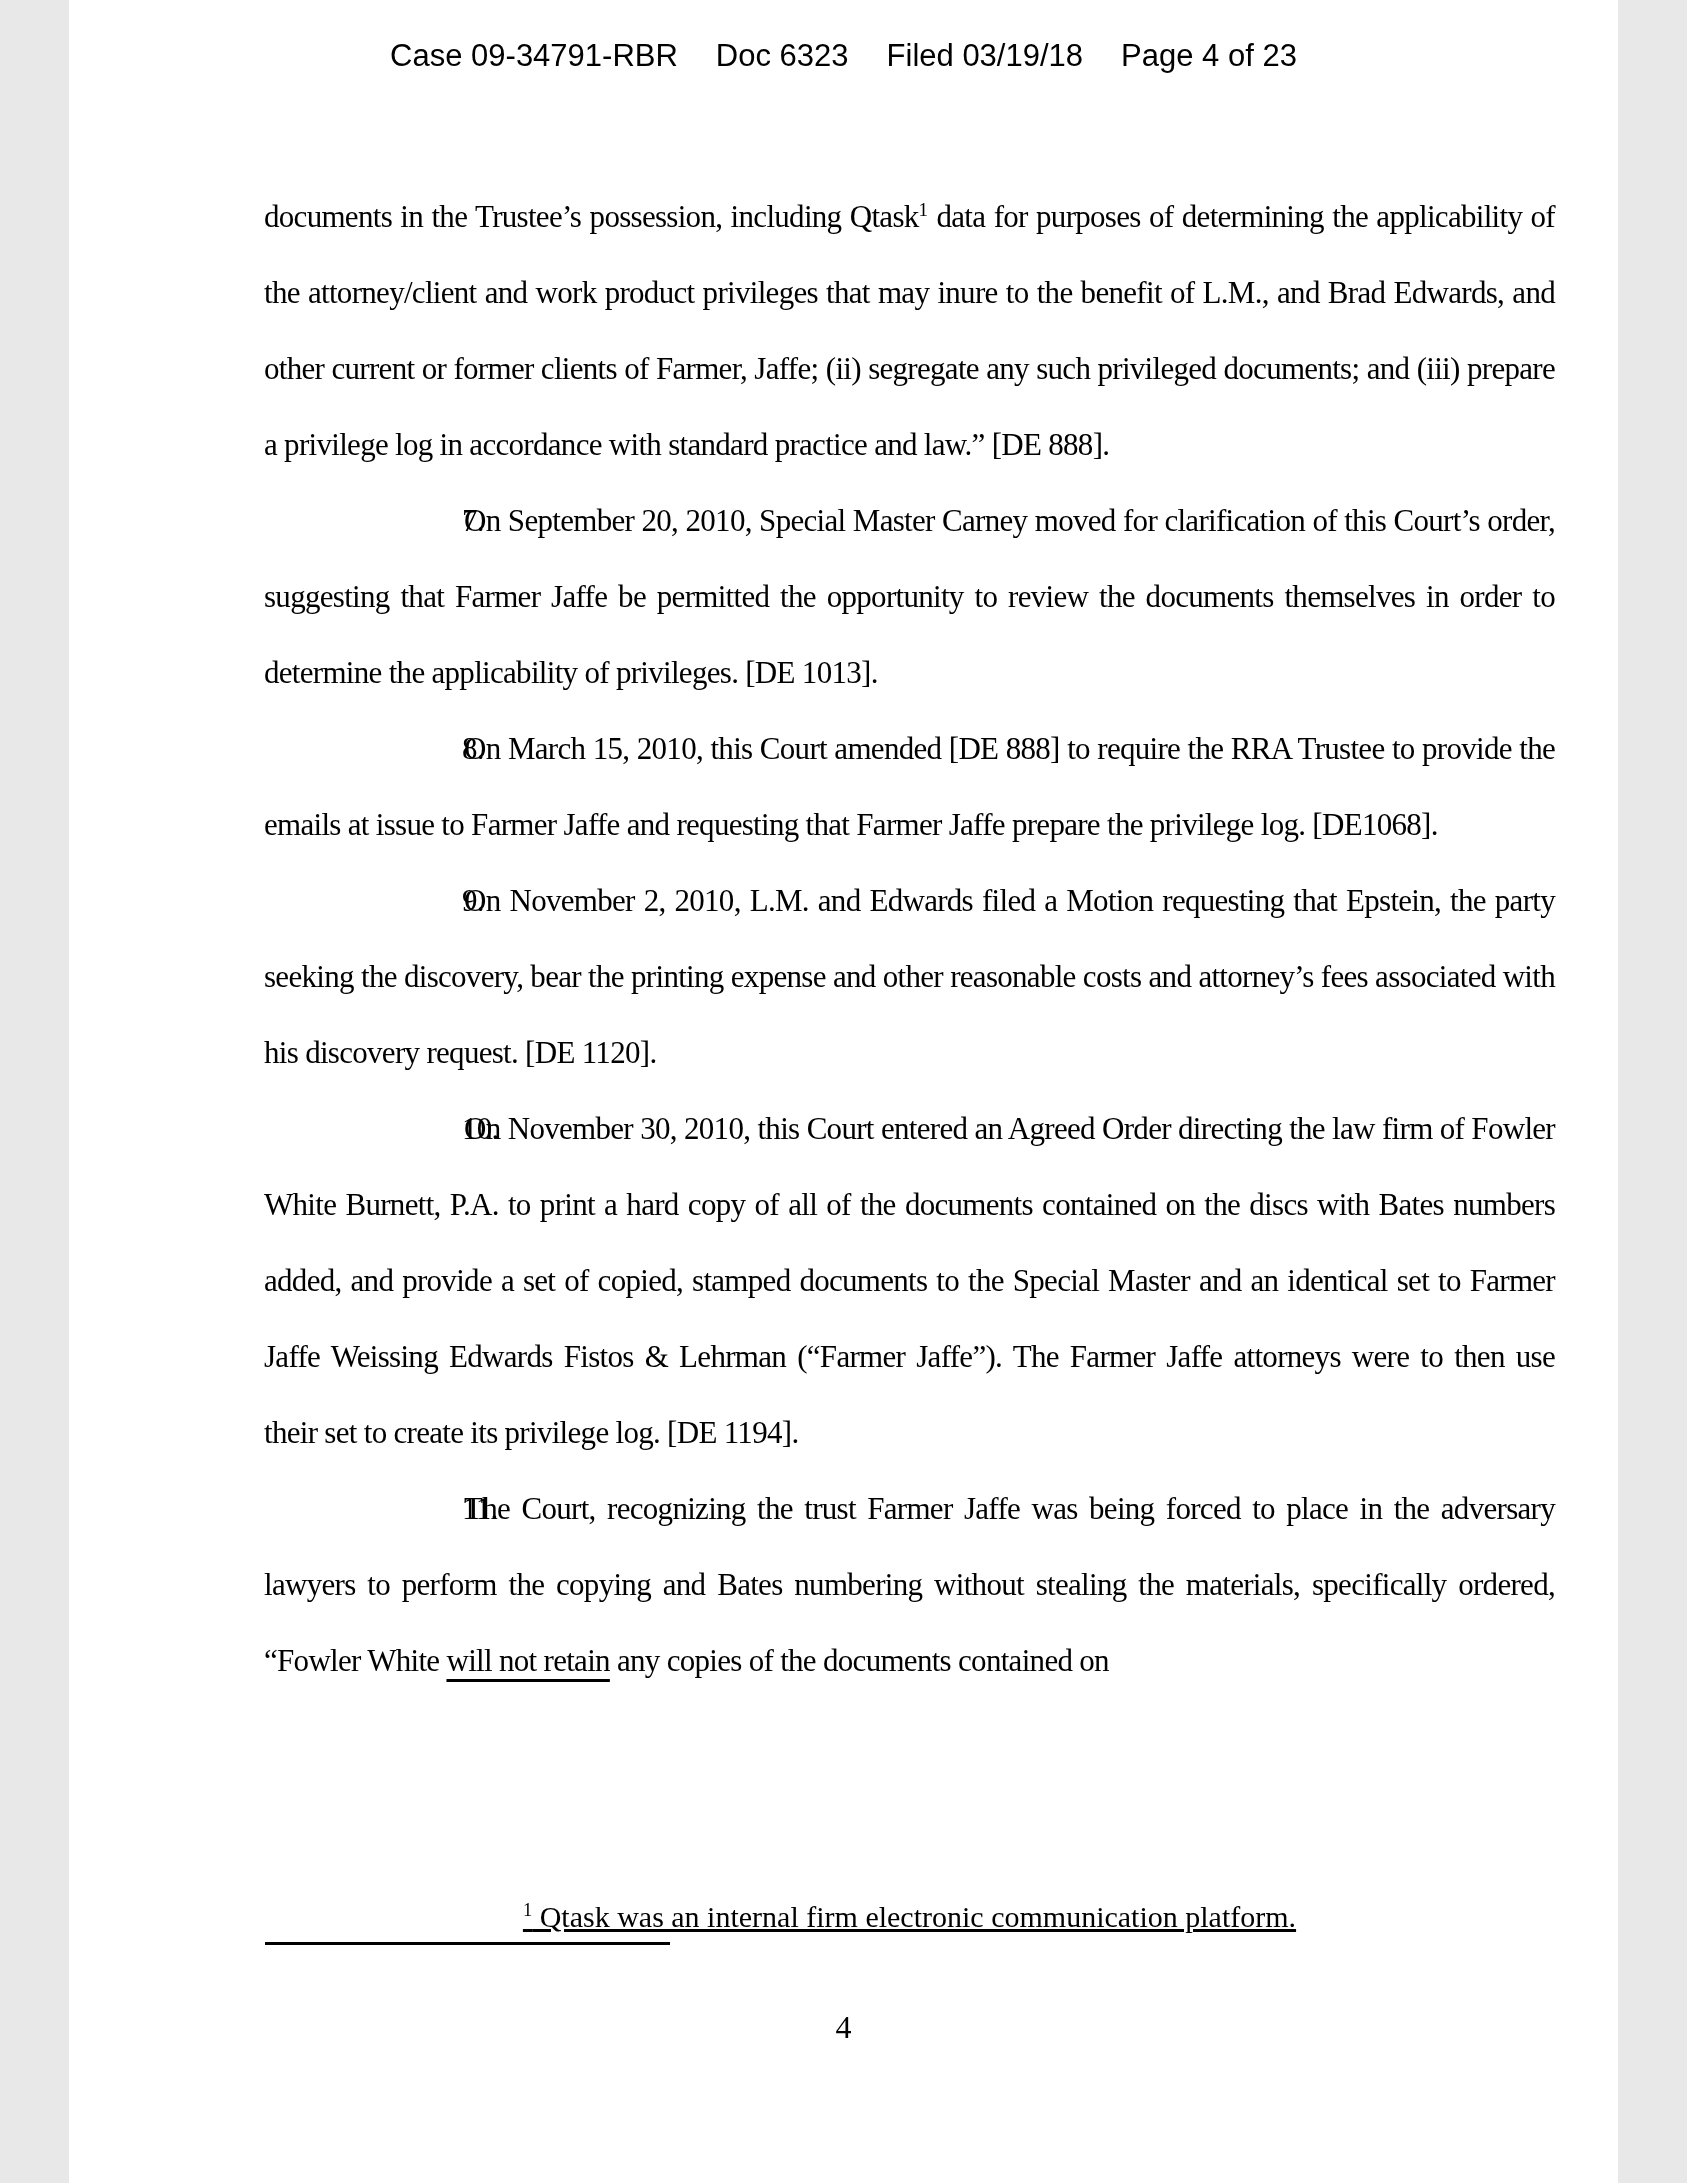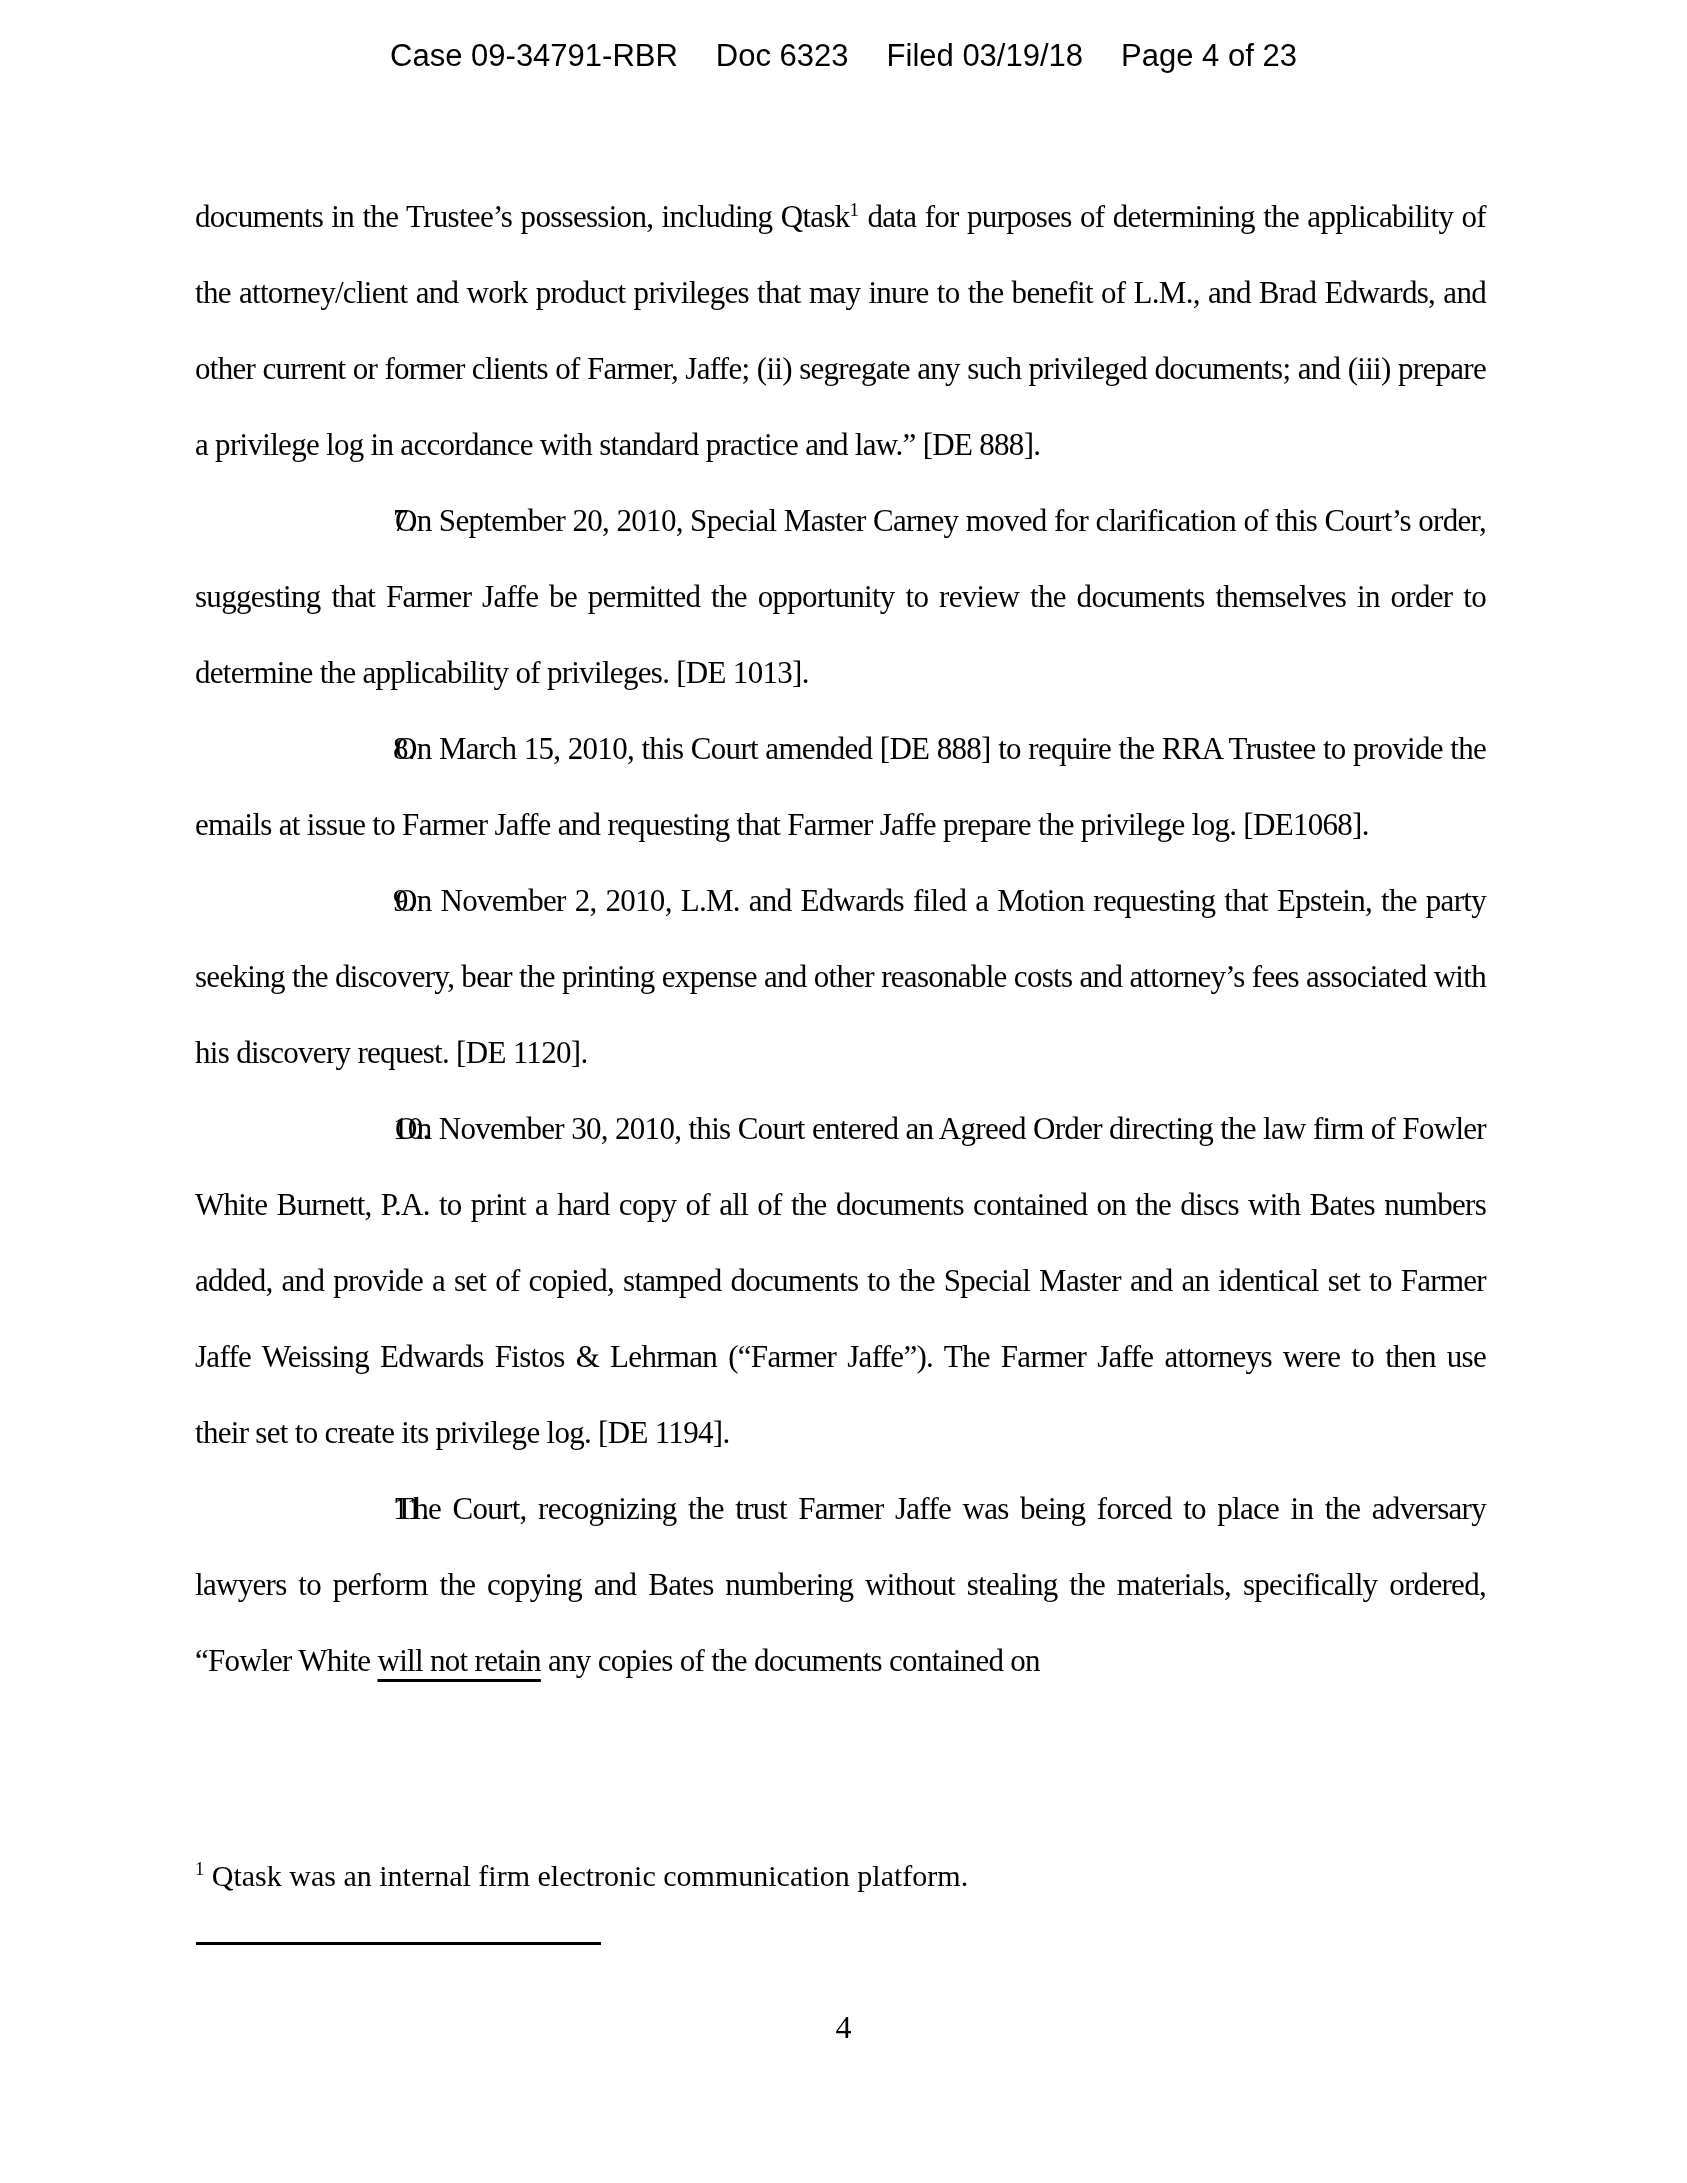--- a/index.html
+++ b/index.html
@@ -2,21 +2,21 @@
 <html style="font-size:10.6px"><head>
 <meta charset="utf-8">
 <style>
   html, body {
     margin: 0;
     padding: 0;
     background: #e8e8e8;
   }
   .page {
     position: relative;
-    width: 1687px;
+    width: 1549px;
     height: 2183px;
     margin: 0 auto;
     background: #ffffff;
     color: #000000;
     font-family: "Liberation Serif", "DejaVu Serif", serif;
     overflow: hidden;
   }
   .header {
     position: absolute;
     top: 38px;
@@ -61,25 +61,26 @@
     position: absolute;
     left: 196px;
     top: 1942px;
     width: 405px;
     height: 0;
     border-top: 3.3px solid #000000;
   }
   .footnote {
     position: absolute;
     left: 195px;
-    top: 1857px;
+    top: 1898px;
     width: 1291px;
     font-size: 30px;
     line-height: 38px;
-    text-align: left;
+    text-align: center;
+    text-decoration: underline;
   }
   .fnref {
     vertical-align: super;
     font-size: 18.5px;
     line-height: 0;
   }
   .pagenum {
     position: absolute;
     top: 2009px;
     left: 0;

